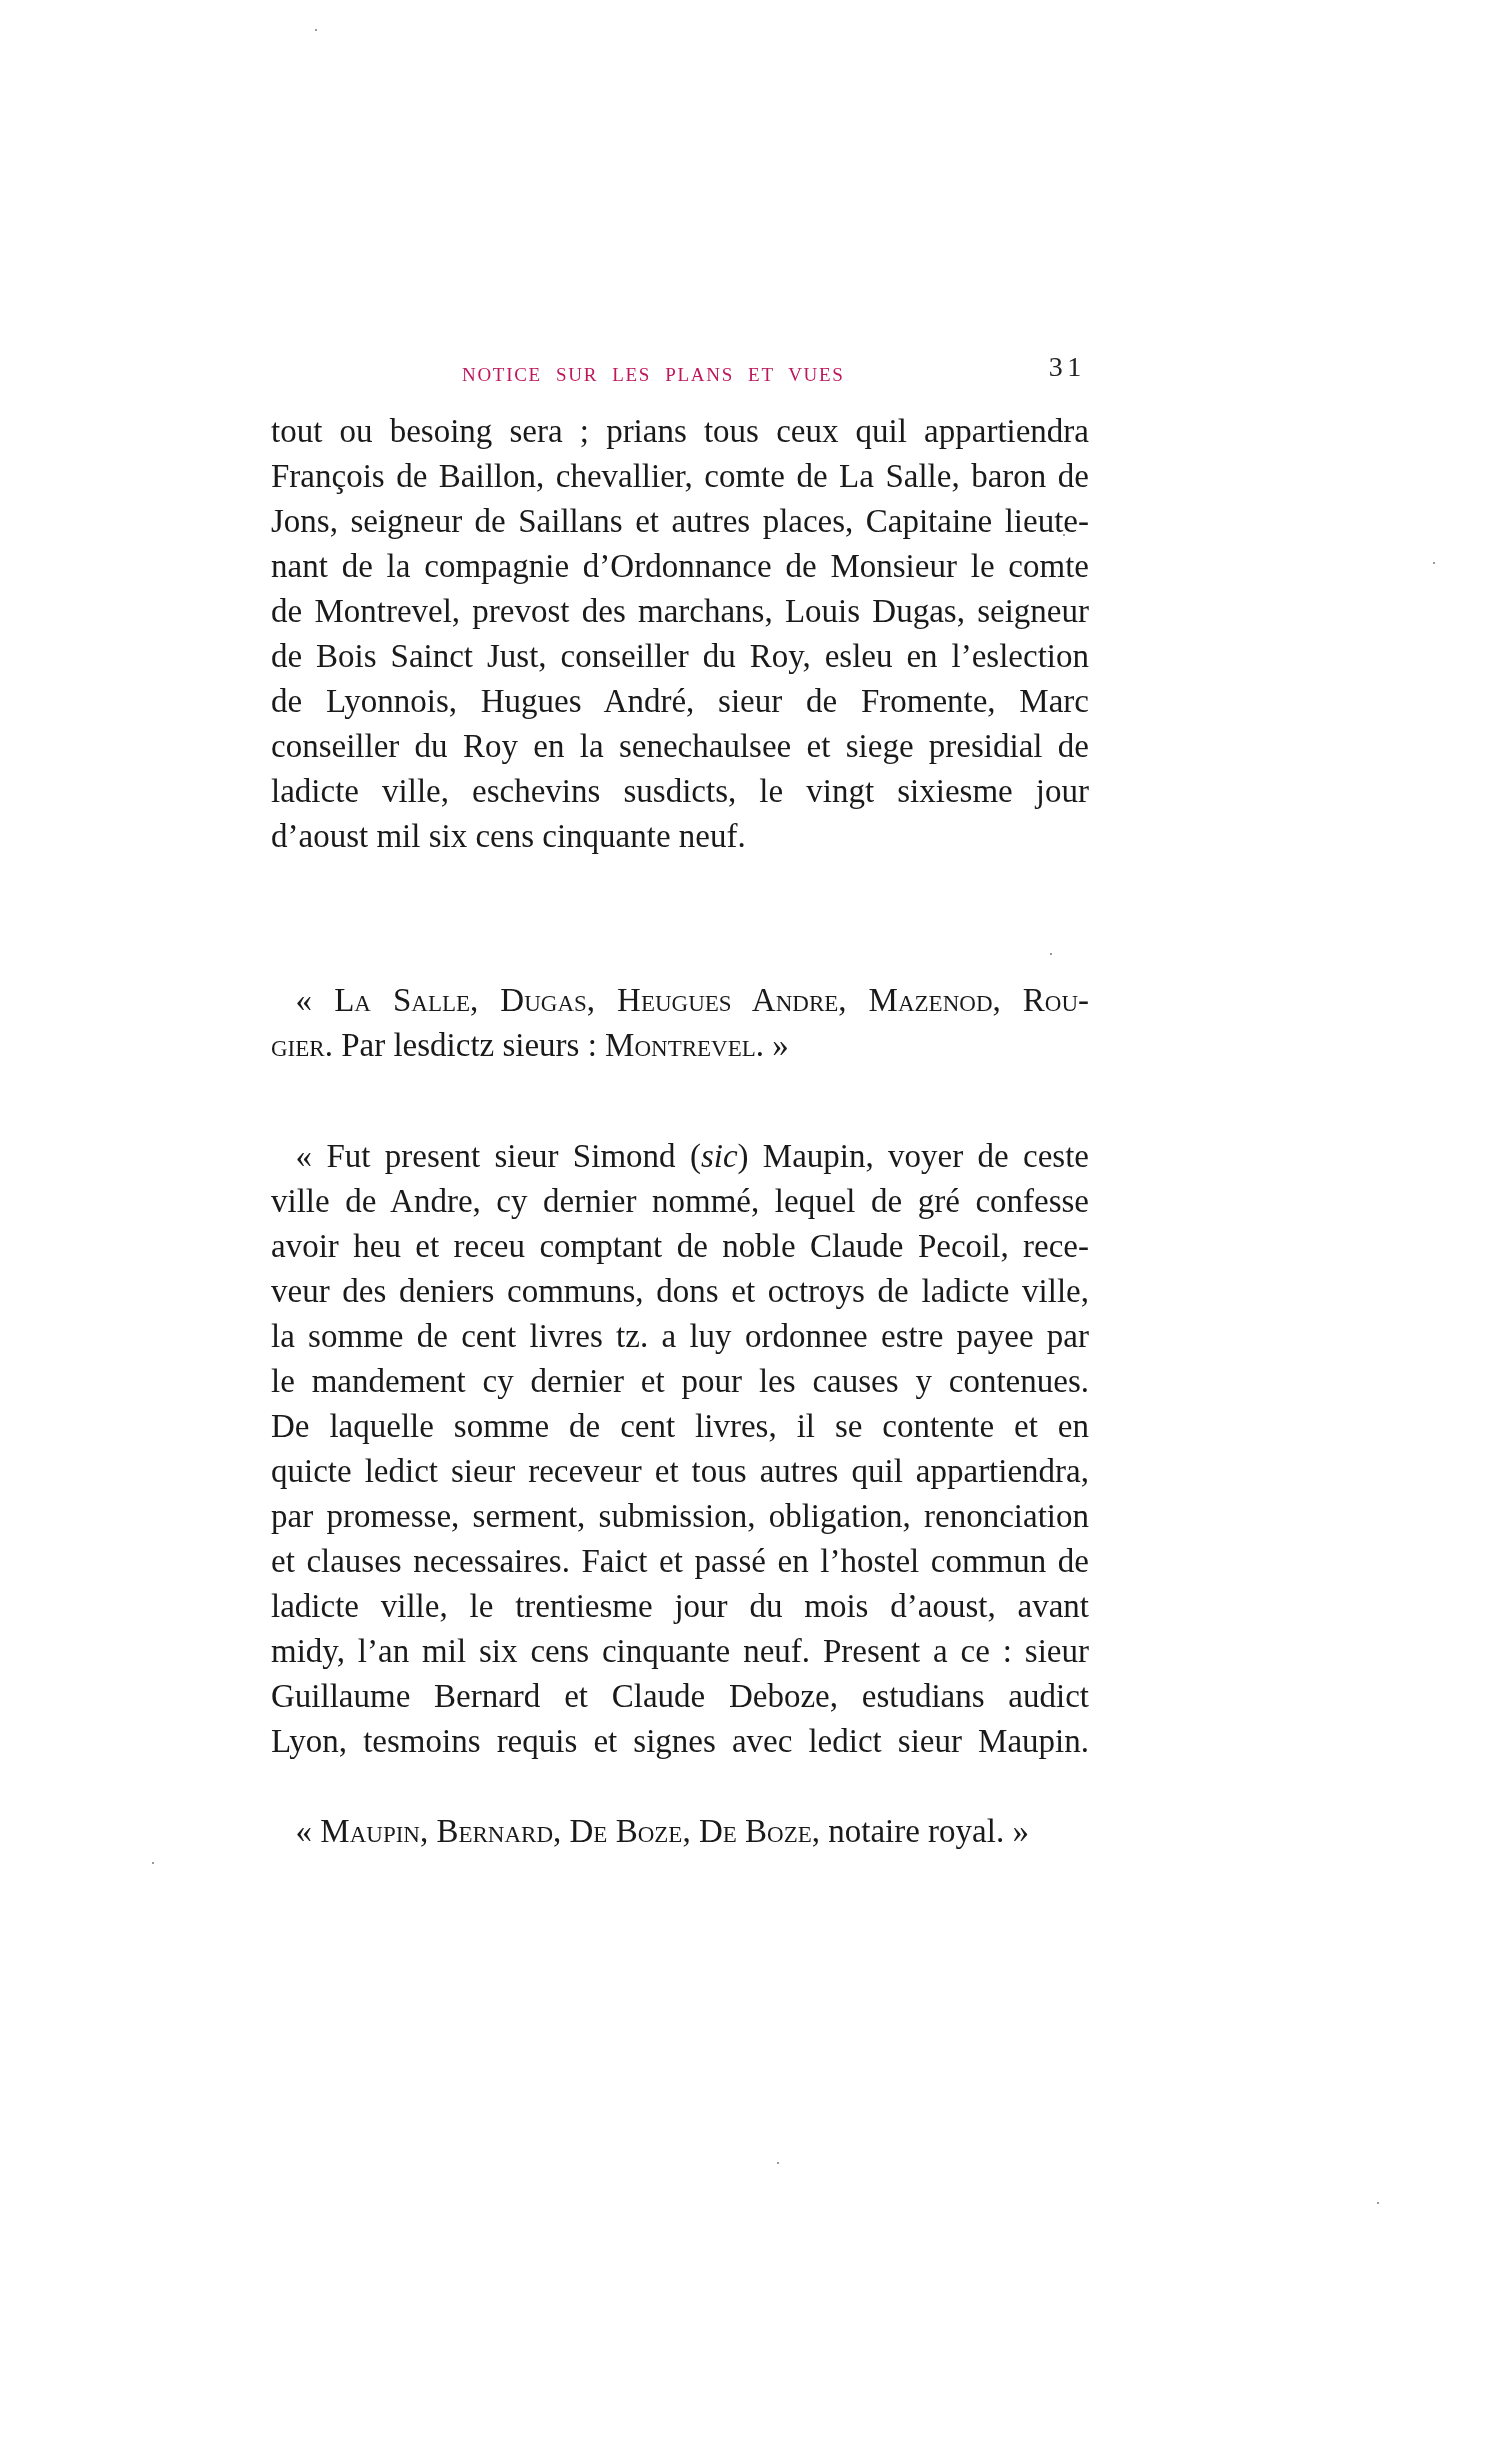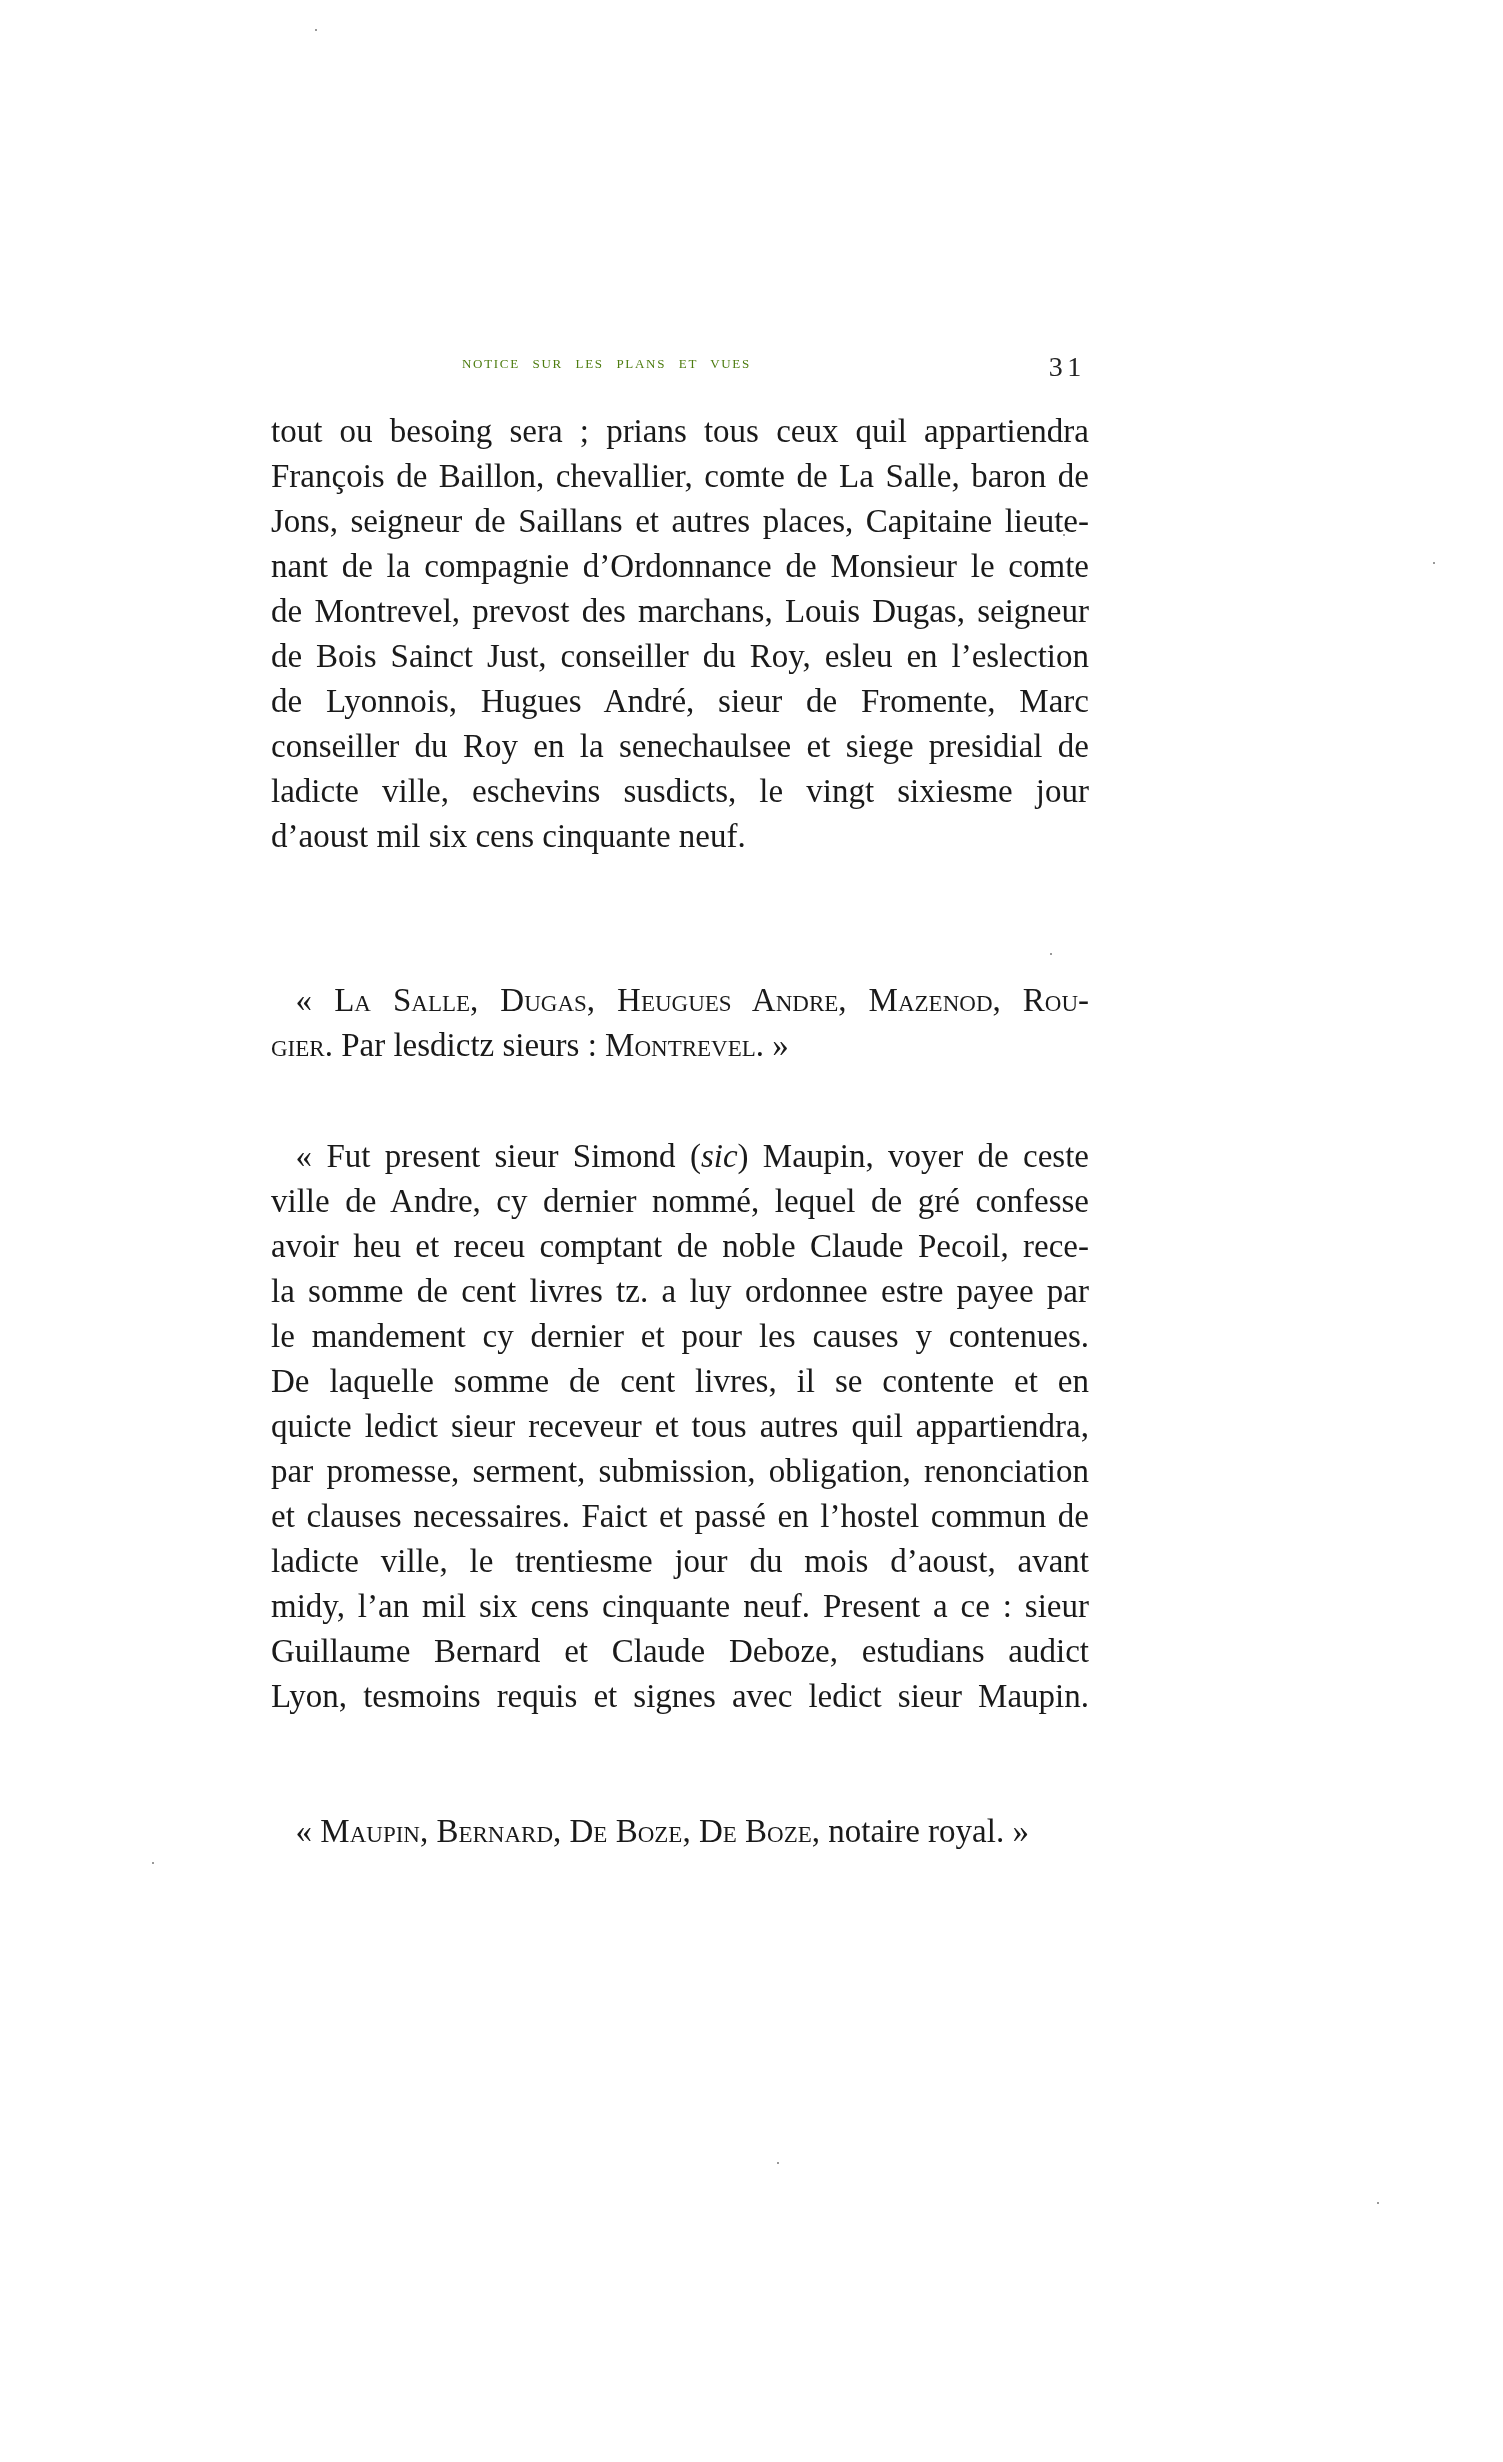--- a/index.html
+++ b/index.html
@@ -25,25 +25,25 @@
     .running-head {
       position: absolute;
       top: 351px;
       left: 271px;
       width: 818px;
       height: 31px;
     }
     .running-title {
       position: absolute;
       left: 191px;
-      top: 5px;
-      font-size: 13px;
+      top: 13px;
+      font-size: 19px;
       letter-spacing: 1.7px;
       word-spacing: 7.7px;
-      color: #4d7c0f;
+      color: #be185d;
     }
     .page-number {
       position: absolute;
       right: 3.1px;
       top: 0px;
       font-size: 28px;
       letter-spacing: 4.6px;
       color: #222;
     }
     .text-block {
@@ -105,20 +105,21 @@
 
   <div class="text-block" id="p2">
     <span class="line" style="padding-left:24.6px; box-sizing:border-box;"><span>« </span><span class="sc">La Salle, Dugas, Heugues Andre, Mazenod, Rou-</span></span>
     <span class="line last"><span class="sc">gier</span><span>. Par lesdictz sieurs : </span><span class="sc">Montrevel</span><span>. »</span></span>
   </div>
 
   <div class="text-block" id="p3">
     <span class="line" style="padding-left:24.6px; box-sizing:border-box;"><span>« </span><span>Fut present sieur Simond (</span><span class="it">sic</span><span>) Maupin, voyer de ceste</span></span>
     <span class="line">ville de Andre, cy dernier nommé, lequel de gré confesse</span>
     <span class="line">avoir heu et receu comptant de noble Claude Pecoil, rece-</span>
+    <span class="line">veur des deniers communs, dons et octroys de ladicte ville,</span>
     <span class="line">la somme de cent livres tz. a luy ordonnee estre payee par</span>
     <span class="line">le mandement cy dernier et pour les causes y contenues.</span>
     <span class="line">De laquelle somme de cent livres, il se contente et en</span>
     <span class="line">quicte ledict sieur receveur et tous autres quil appartiendra,</span>
     <span class="line">par promesse, serment, submission, obligation, renonciation</span>
     <span class="line">et clauses necessaires. Faict et passé en l’hostel commun de</span>
     <span class="line">ladicte ville, le trentiesme jour du mois d’aoust, avant</span>
     <span class="line">midy, l’an mil six cens cinquante neuf. Present a ce : sieur</span>
     <span class="line">Guillaume Bernard et Claude Deboze, estudians audict</span>
     <span class="line">Lyon, tesmoins requis et signes avec ledict sieur Maupin.</span>

